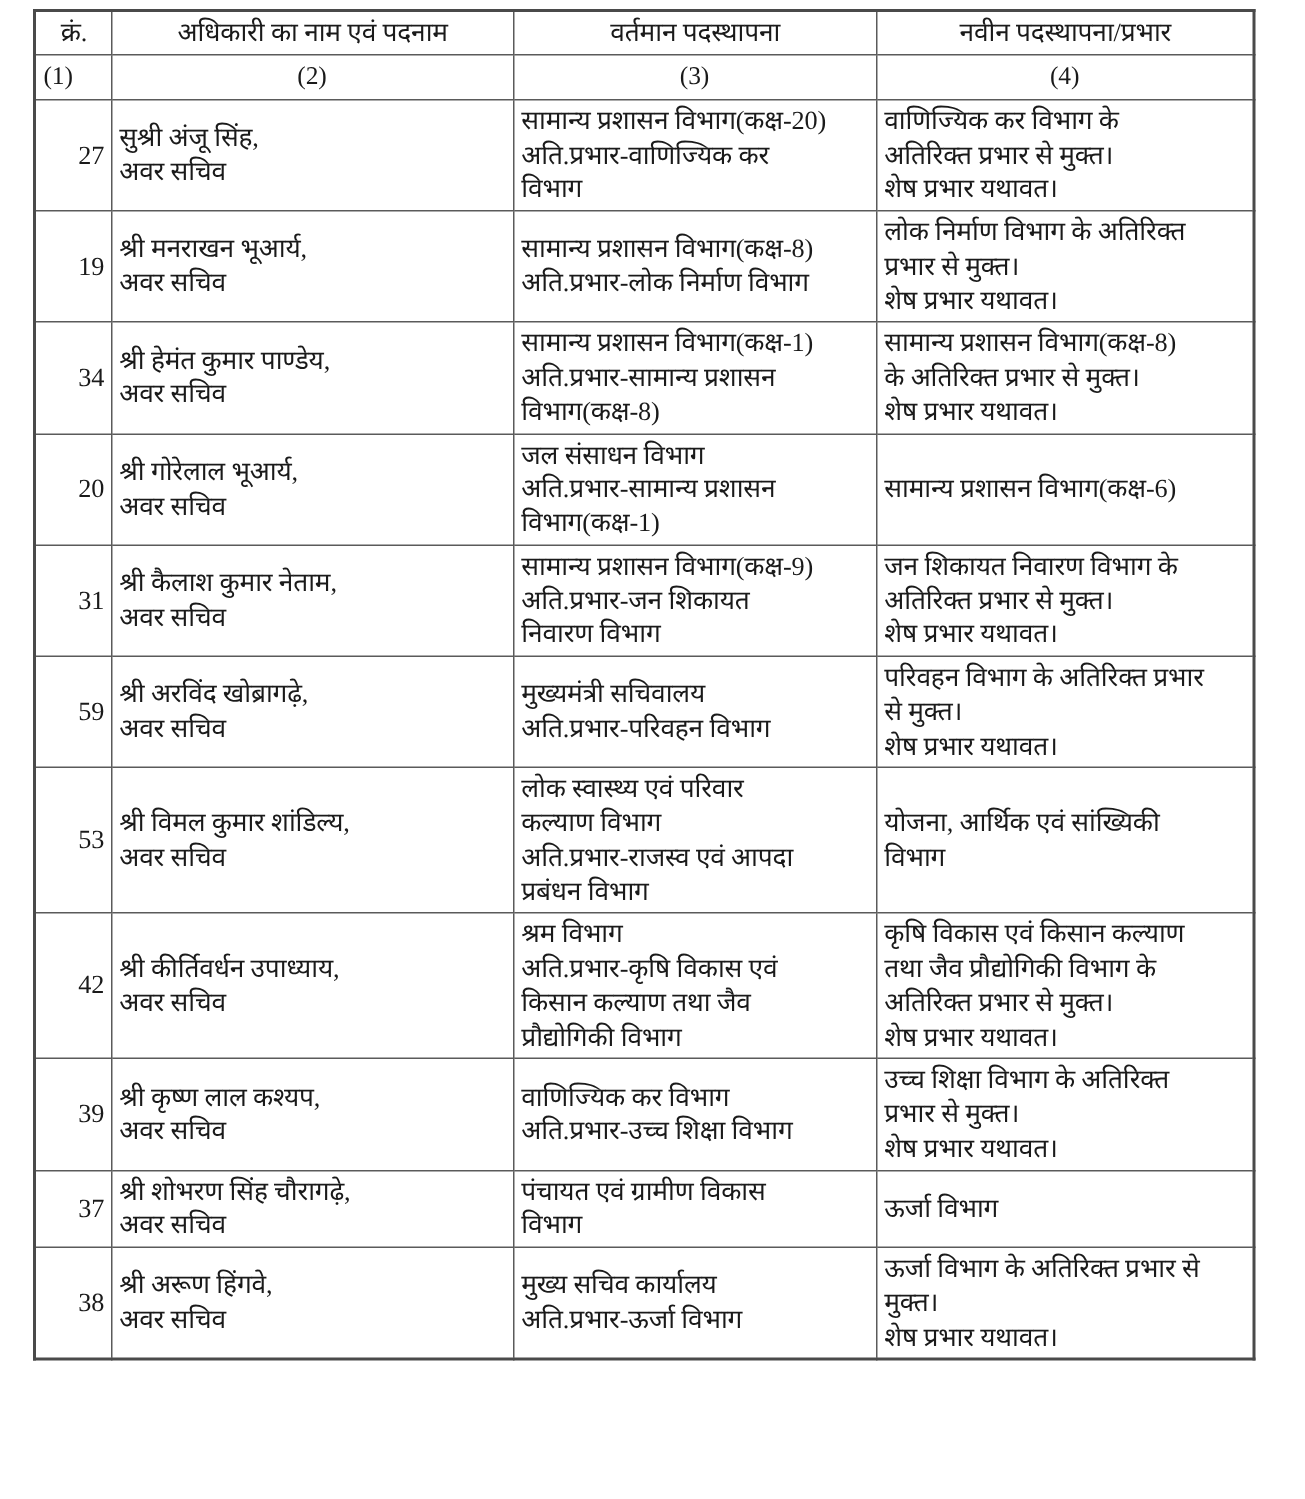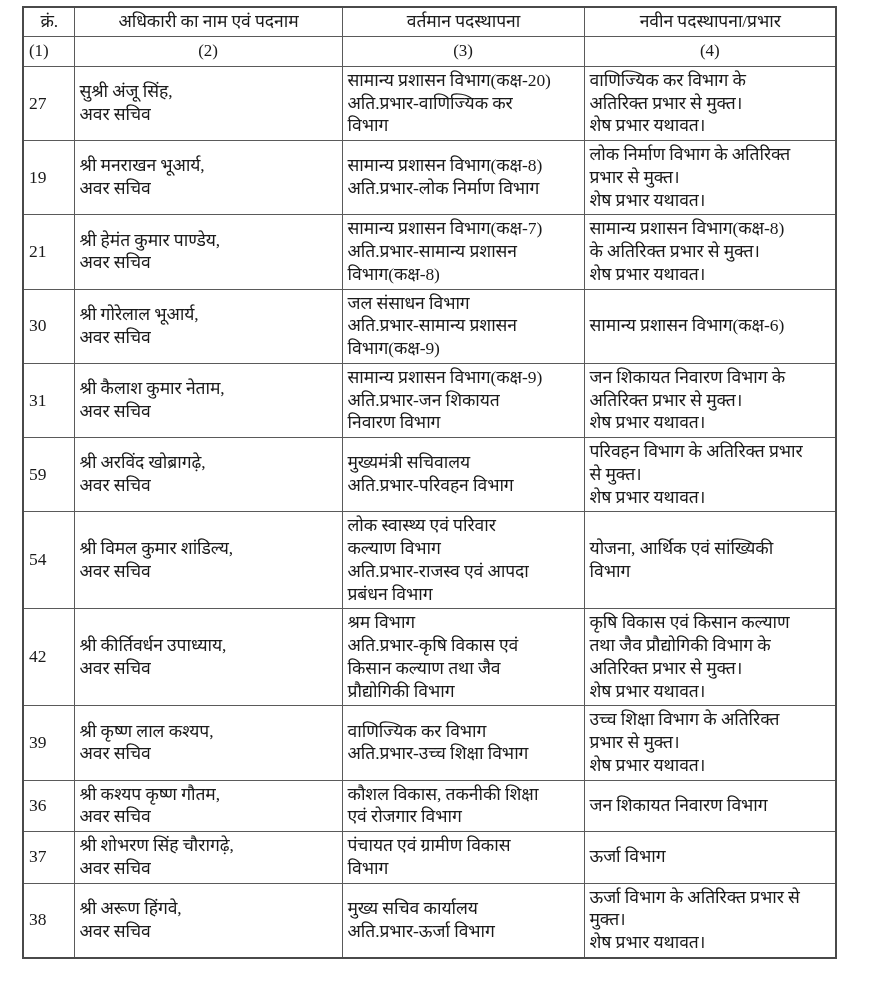--- a/index.html
+++ b/index.html
@@ -54,21 +54,21 @@
     text-align: center;
     font-size: 17px;
     padding: 3px 4px 4px 4px;
     height: 22px;
   }
   tr.col-numbers td.sno-num {
     text-align: left;
     padding-left: 5px;
   }
   td.sno {
-    text-align: left;
+    text-align: right;
     font-size: 18px;
     vertical-align: middle;
   }
   td.cell-name {
     vertical-align: middle;
     padding-left: 7px;
   }
   td.cell-current,
   td.cell-new {
     vertical-align: middle;
@@ -129,46 +129,46 @@
             <span class="line">सामान्य प्रशासन विभाग(कक्ष-8)</span>
             <span class="line">अति.प्रभार-लोक निर्माण विभाग</span>
           </td>
           <td class="cell-new">
             <span class="line">लोक निर्माण विभाग के अतिरिक्त</span>
             <span class="line">प्रभार से मुक्त।</span>
             <span class="line">शेष प्रभार यथावत।</span>
           </td>
         </tr>
         <tr>
-          <td class="sno">21</td>
+          <td class="sno">34</td>
           <td class="cell-name">
             <span class="line">श्री हेमंत कुमार पाण्डेय,</span>
             <span class="line">अवर सचिव</span>
           </td>
           <td class="cell-current">
-            <span class="line">सामान्य प्रशासन विभाग(कक्ष-7)</span>
+            <span class="line">सामान्य प्रशासन विभाग(कक्ष-1)</span>
             <span class="line">अति.प्रभार-सामान्य प्रशासन</span>
             <span class="line">विभाग(कक्ष-8)</span>
           </td>
           <td class="cell-new">
             <span class="line">सामान्य प्रशासन विभाग(कक्ष-8)</span>
             <span class="line">के अतिरिक्त प्रभार से मुक्त।</span>
             <span class="line">शेष प्रभार यथावत।</span>
           </td>
         </tr>
         <tr>
-          <td class="sno">30</td>
+          <td class="sno">20</td>
           <td class="cell-name">
             <span class="line">श्री गोरेलाल भूआर्य,</span>
             <span class="line">अवर सचिव</span>
           </td>
           <td class="cell-current">
             <span class="line">जल संसाधन विभाग</span>
             <span class="line">अति.प्रभार-सामान्य प्रशासन</span>
-            <span class="line">विभाग(कक्ष-9)</span>
+            <span class="line">विभाग(कक्ष-1)</span>
           </td>
           <td class="cell-new">
             <span class="line">सामान्य प्रशासन विभाग(कक्ष-6)</span>
           </td>
         </tr>
         <tr>
           <td class="sno">31</td>
           <td class="cell-name">
             <span class="line">श्री कैलाश कुमार नेताम,</span>
             <span class="line">अवर सचिव</span>
@@ -194,21 +194,21 @@
             <span class="line">मुख्यमंत्री सचिवालय</span>
             <span class="line">अति.प्रभार-परिवहन विभाग</span>
           </td>
           <td class="cell-new">
             <span class="line">परिवहन विभाग के अतिरिक्त प्रभार</span>
             <span class="line">से मुक्त।</span>
             <span class="line">शेष प्रभार यथावत।</span>
           </td>
         </tr>
         <tr>
-          <td class="sno">54</td>
+          <td class="sno">53</td>
           <td class="cell-name">
             <span class="line">श्री विमल कुमार शांडिल्य,</span>
             <span class="line">अवर सचिव</span>
           </td>
           <td class="cell-current">
             <span class="line">लोक स्वास्थ्य एवं परिवार</span>
             <span class="line">कल्याण विभाग</span>
             <span class="line">अति.प्रभार-राजस्व एवं आपदा</span>
             <span class="line">प्रबंधन विभाग</span>
           </td>
@@ -243,34 +243,20 @@
             <span class="line">अवर सचिव</span>
           </td>
           <td class="cell-current">
             <span class="line">वाणिज्यिक कर विभाग</span>
             <span class="line">अति.प्रभार-उच्च शिक्षा विभाग</span>
           </td>
           <td class="cell-new">
             <span class="line">उच्च शिक्षा विभाग के अतिरिक्त</span>
             <span class="line">प्रभार से मुक्त।</span>
             <span class="line">शेष प्रभार यथावत।</span>
-          </td>
-        </tr>
-        <tr>
-          <td class="sno">36</td>
-          <td class="cell-name">
-            <span class="line">श्री कश्यप कृष्ण गौतम,</span>
-            <span class="line">अवर सचिव</span>
-          </td>
-          <td class="cell-current">
-            <span class="line">कौशल विकास, तकनीकी शिक्षा</span>
-            <span class="line">एवं रोजगार विभाग</span>
-          </td>
-          <td class="cell-new">
-            <span class="line">जन शिकायत निवारण विभाग</span>
           </td>
         </tr>
         <tr>
           <td class="sno">37</td>
           <td class="cell-name">
             <span class="line">श्री शोभरण सिंह चौरागढ़े,</span>
             <span class="line">अवर सचिव</span>
           </td>
           <td class="cell-current">
             <span class="line">पंचायत एवं ग्रामीण विकास</span>

